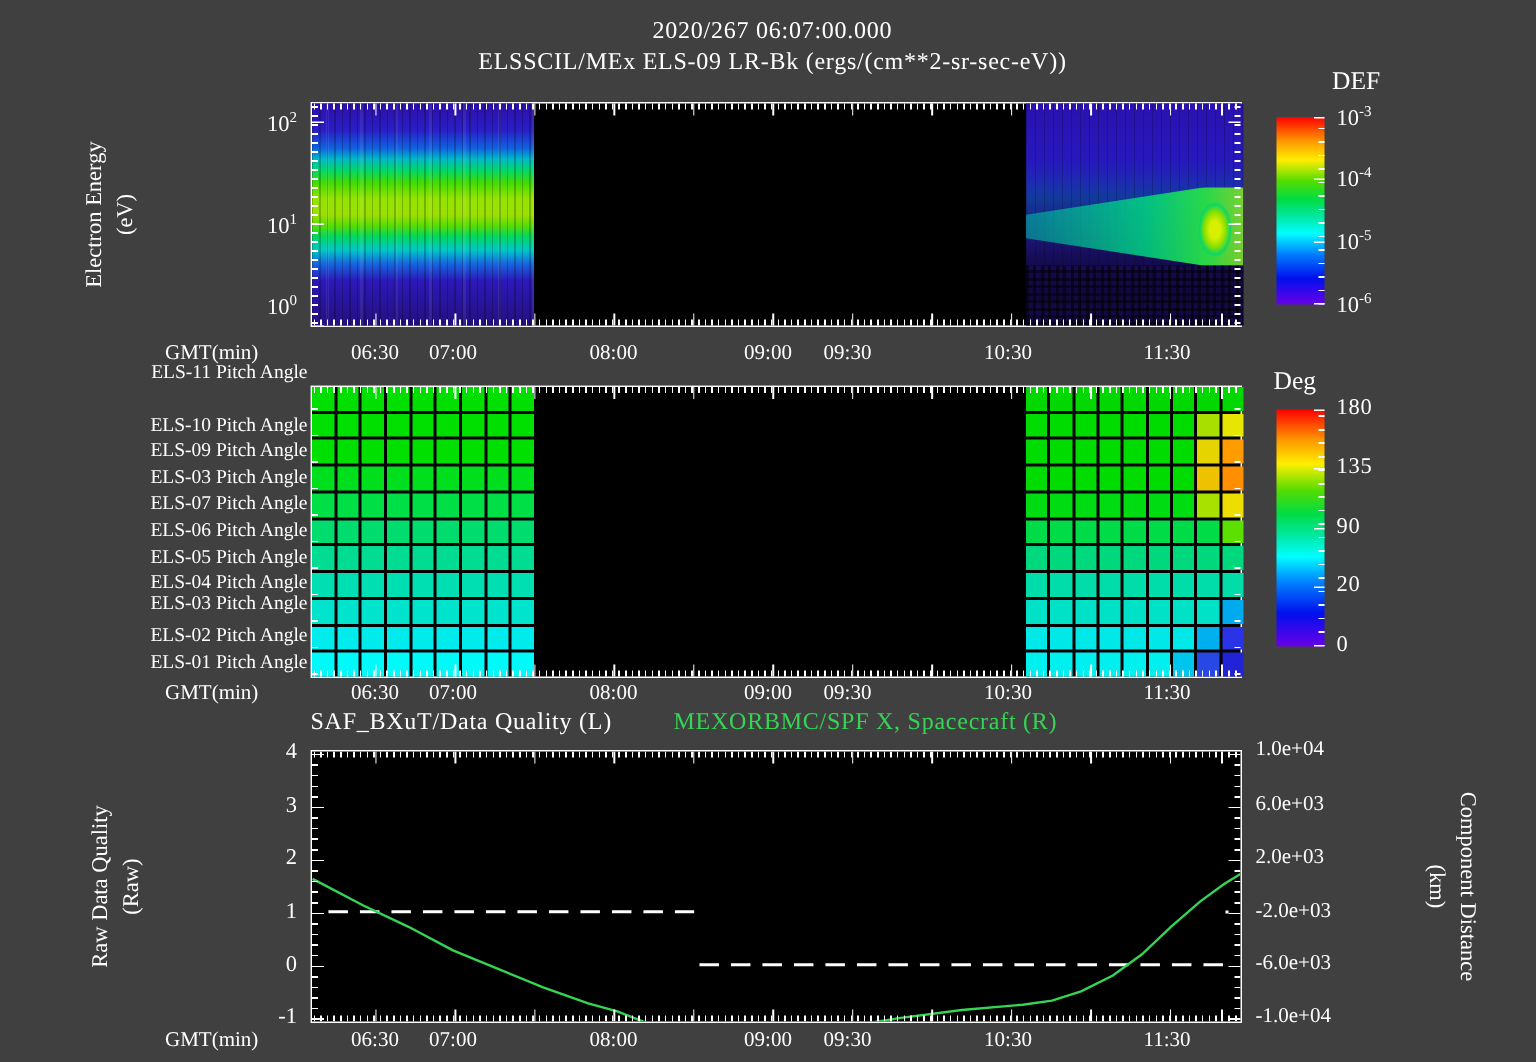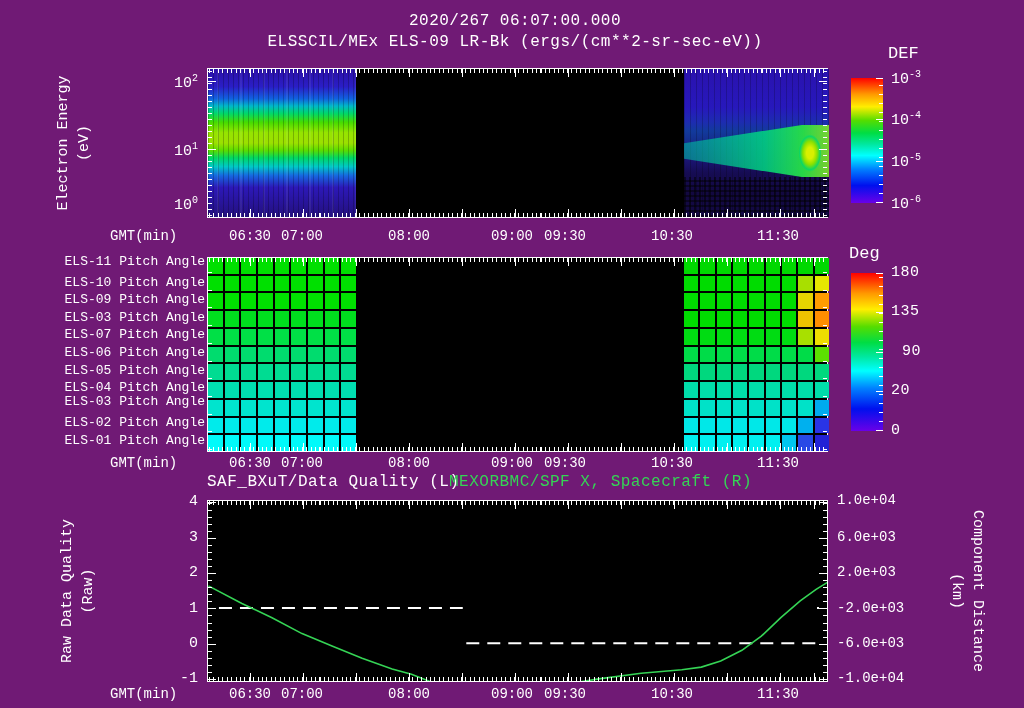--- a/index.html
+++ b/index.html
@@ -1,17 +1,17 @@
 <!DOCTYPE html>
 <html><head>
 <meta charset="utf-8">
 <style>
   html,body{margin:0;padding:0;background:#000;}
-  .screen{position:relative;width:1024px;height:708px;background:#701a75;overflow:hidden;
-          font-family:Liberation Mono, monospace;color:#fff;}
+  .screen{position:relative;width:1024px;height:708px;background:#404040;overflow:hidden;
+          font-family:Liberation Serif, serif;color:#fff;}
   .abs{position:absolute;}
   .t16{font-size:16px;letter-spacing:.5px;}
   .panel{position:absolute;border:1px solid #fff;box-sizing:border-box;background:#000;}
   
   .xtm{position:absolute;left:1px;right:1px;height:4px;
        background:repeating-linear-gradient(90deg,#fff 0 1px,transparent 1px 4.42px);}
   .xtM{position:absolute;left:1px;right:1px;height:8px;background-position-x:-12px;
        background-image:repeating-linear-gradient(90deg,#fff 0 1px,transparent 1px 53px);}
   .top0{top:0;} .bot0{bottom:0;}
   .ytm{position:absolute;top:1px;bottom:1px;width:4px;
@@ -125,21 +125,21 @@
     <span class="gmt">GMT(min)</span>
     <span class="tl">06:30</span>
     <span class="tl">07:00</span>
     <span class="tl">08:00</span>
     <span class="tl">09:00</span>
     <span class="tl">09:30</span>
     <span class="tl">10:30</span>
     <span class="tl">11:30</span>
   </div>
 
-  <div class="rlab" style="top:254px;">ELS-11 Pitch Angle</div>
+  <div class="rlab" style="top:240px;">ELS-11 Pitch Angle</div>
   <div class="rlab" style="top:274.6px;">ELS-10 Pitch Angle</div>
   <div class="rlab" style="top:292.2px;">ELS-09 Pitch Angle</div>
   <div class="rlab" style="top:309.8px;">ELS-03 Pitch Angle</div>
   <div class="rlab" style="top:327.4px;">ELS-07 Pitch Angle</div>
   <div class="rlab" style="top:345px;">ELS-06 Pitch Angle</div>
   <div class="rlab" style="top:362.6px;">ELS-05 Pitch Angle</div>
   <div class="rlab" style="top:380.2px;">ELS-04 Pitch Angle</div>
   <div class="rlab" style="top:394px;">ELS-03 Pitch Angle</div>
   <div class="rlab" style="top:415.4px;">ELS-02 Pitch Angle</div>
   <div class="rlab" style="top:433px;">ELS-01 Pitch Angle</div>
@@ -359,21 +359,21 @@
   <div class="cbar" style="left:851px;top:273px;height:158px;">
     <div class="cbt"></div>
     <div class="cbM" style="top:0;"></div>
     <div class="cbM" style="top:39px;"></div>
     <div class="cbM" style="top:79px;"></div>
     <div class="cbM" style="top:118px;"></div>
     <div class="cbM" style="bottom:0;"></div>
   </div>
   <div class="cblab t16" style="top:264px;">180</div>
   <div class="cblab t16" style="top:303px;">135</div>
-  <div class="cblab t16" style="top:343px;margin-left:11px;">90</div>
+  <div class="cblab t16" style="top:343px;">90</div>
   <div class="cblab t16" style="top:382px;">20</div>
   <div class="cblab t16" style="top:422px;">0</div>
 
   <div class="taxis" style="top:455px;">
     <span class="gmt">GMT(min)</span>
     <span class="tl">06:30</span>
     <span class="tl">07:00</span>
     <span class="tl">08:00</span>
     <span class="tl">09:00</span>
     <span class="tl">09:30</span>

